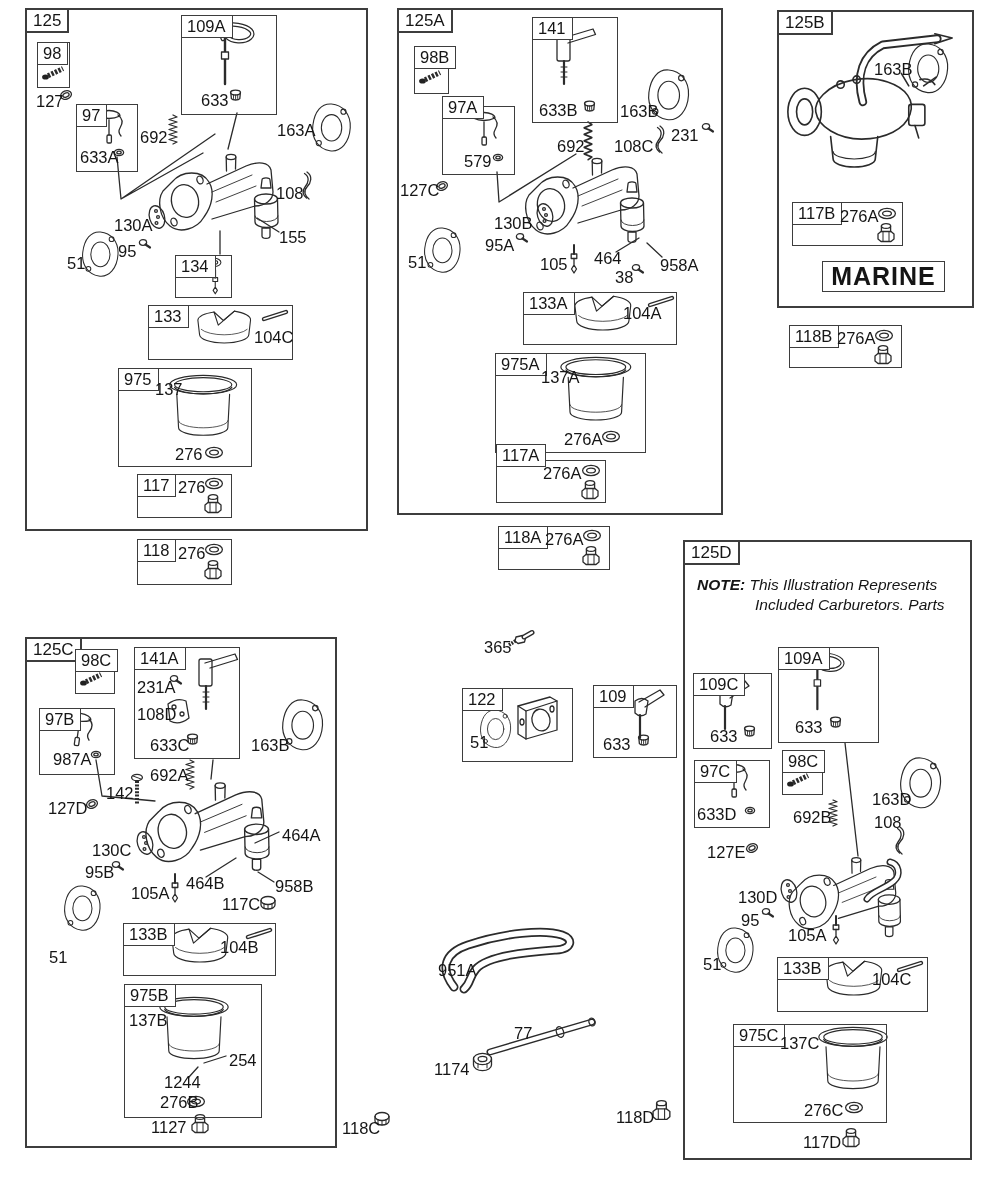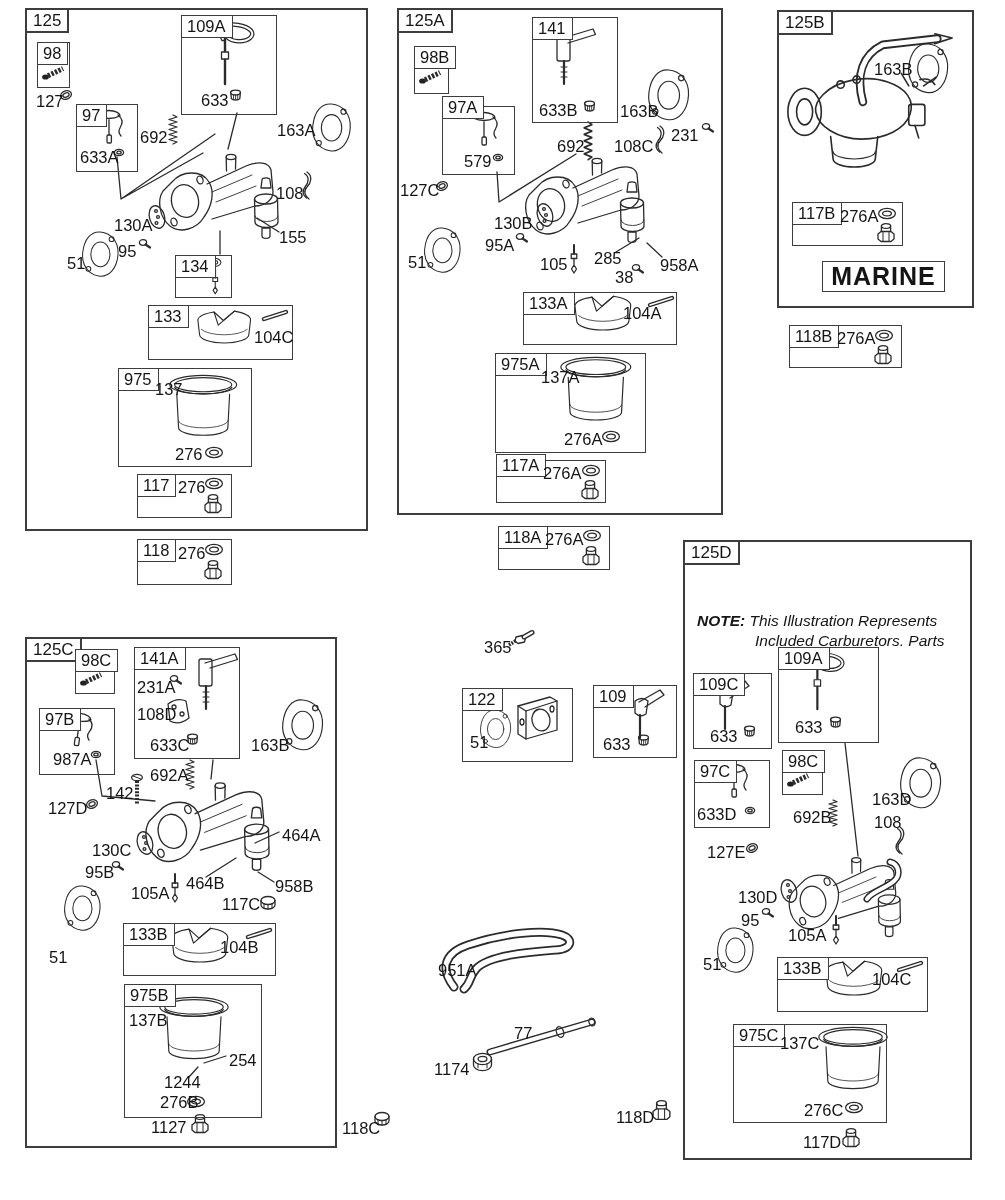--- a/index.html
+++ b/index.html
@@ -9,21 +9,21 @@
   .sec { position:absolute; border:2px solid #3d3d3d; background:transparent; z-index:1; }
   .kit { position:absolute; border:1.5px solid #3d3d3d; background:transparent; z-index:3; }
   .tag { position:absolute; border:2px solid #3d3d3d; background:#fff; font-size:17px; line-height:19px;
          padding:1px 6px; z-index:4; white-space:nowrap; }
   .ktag { position:absolute; border:1.5px solid #3d3d3d; background:#fff; font-size:16.5px; line-height:18px;
           padding:1px 6px 2px 5px; z-index:4; white-space:nowrap; }
   .lbl { position:absolute; font-size:16.5px; line-height:18px; white-space:nowrap; z-index:4; }
   .art { position:absolute; left:0; top:0; z-index:2; pointer-events:none; }
   .marine { position:absolute; border:1.5px solid #3d3d3d; background:#fff; font-weight:bold; font-size:25px;
             letter-spacing:1px; text-align:center; line-height:28px; z-index:4; }
-  .note { position:absolute; font-style:italic; font-size:15.5px; line-height:19.5px; z-index:4;margin-top:36px; }
+  .note { position:absolute; font-style:italic; font-size:15.5px; line-height:19.5px; z-index:4; }
   .note b { font-weight:bold; }
   .note .cont { padding-left:58px; }
 </style>
 </head>
 <body>
 
 <div id="canvas">
 
   <div class="sec" style="left:25px;top:8px;width:343px;height:523px"></div>
   <div class="sec" style="left:397px;top:8px;width:326px;height:507px"></div>
@@ -79,36 +79,36 @@
   <div class="ktag" style="left:532px;top:17px">141</div>
   <div class="lbl" style="left:539px;top:101px">633B</div>
   <div class="kit" style="left:523px;top:292px;width:154px;height:53px"></div>
   <div class="ktag" style="left:523px;top:292px">133A</div>
   <div class="lbl" style="left:623px;top:304px">104A</div>
   <div class="kit" style="left:495px;top:353px;width:151px;height:100px"></div>
   <div class="ktag" style="left:495px;top:353px">975A</div>
   <div class="lbl" style="left:541px;top:368px">137A</div>
   <div class="lbl" style="left:564px;top:430px">276A</div>
   <div class="kit" style="left:496px;top:460px;width:110px;height:43px"></div>
-  <div class="ktag" style="left:496px;top:454px">117A</div>
+  <div class="ktag" style="left:496px;top:444px">117A</div>
   <div class="lbl" style="left:543px;top:464px">276A</div>
   <div class="kit" style="left:498px;top:526px;width:112px;height:44px"></div>
   <div class="ktag" style="left:498px;top:526px">118A</div>
   <div class="lbl" style="left:545px;top:530px">276A</div>
 
   <div class="lbl" style="left:400px;top:181px">127C</div>
   <div class="lbl" style="left:620px;top:102px">163B</div>
   <div class="lbl" style="left:671px;top:126px">231</div>
   <div class="lbl" style="left:614px;top:137px">108C</div>
   <div class="lbl" style="left:557px;top:137px">692</div>
   <div class="lbl" style="left:494px;top:214px">130B</div>
   <div class="lbl" style="left:485px;top:236px">95A</div>
   <div class="lbl" style="left:408px;top:253px">51</div>
   <div class="lbl" style="left:540px;top:255px">105</div>
-  <div class="lbl" style="left:594px;top:249px">285</div>
+  <div class="lbl" style="left:594px;top:249px">464</div>
   <div class="lbl" style="left:615px;top:268px">38</div>
   <div class="lbl" style="left:660px;top:256px">958A</div>
 
   <div class="lbl" style="left:874px;top:60px">163B</div>
   <div class="kit" style="left:792px;top:202px;width:111px;height:44px"></div>
   <div class="ktag" style="left:792px;top:202px">117B</div>
   <div class="lbl" style="left:840px;top:207px">276A</div>
   <div class="marine" style="left:822px;top:261px;width:123px;height:31px">MARINE</div>
   <div class="kit" style="left:789px;top:325px;width:113px;height:43px"></div>
   <div class="ktag" style="left:789px;top:325px">118B</div>

